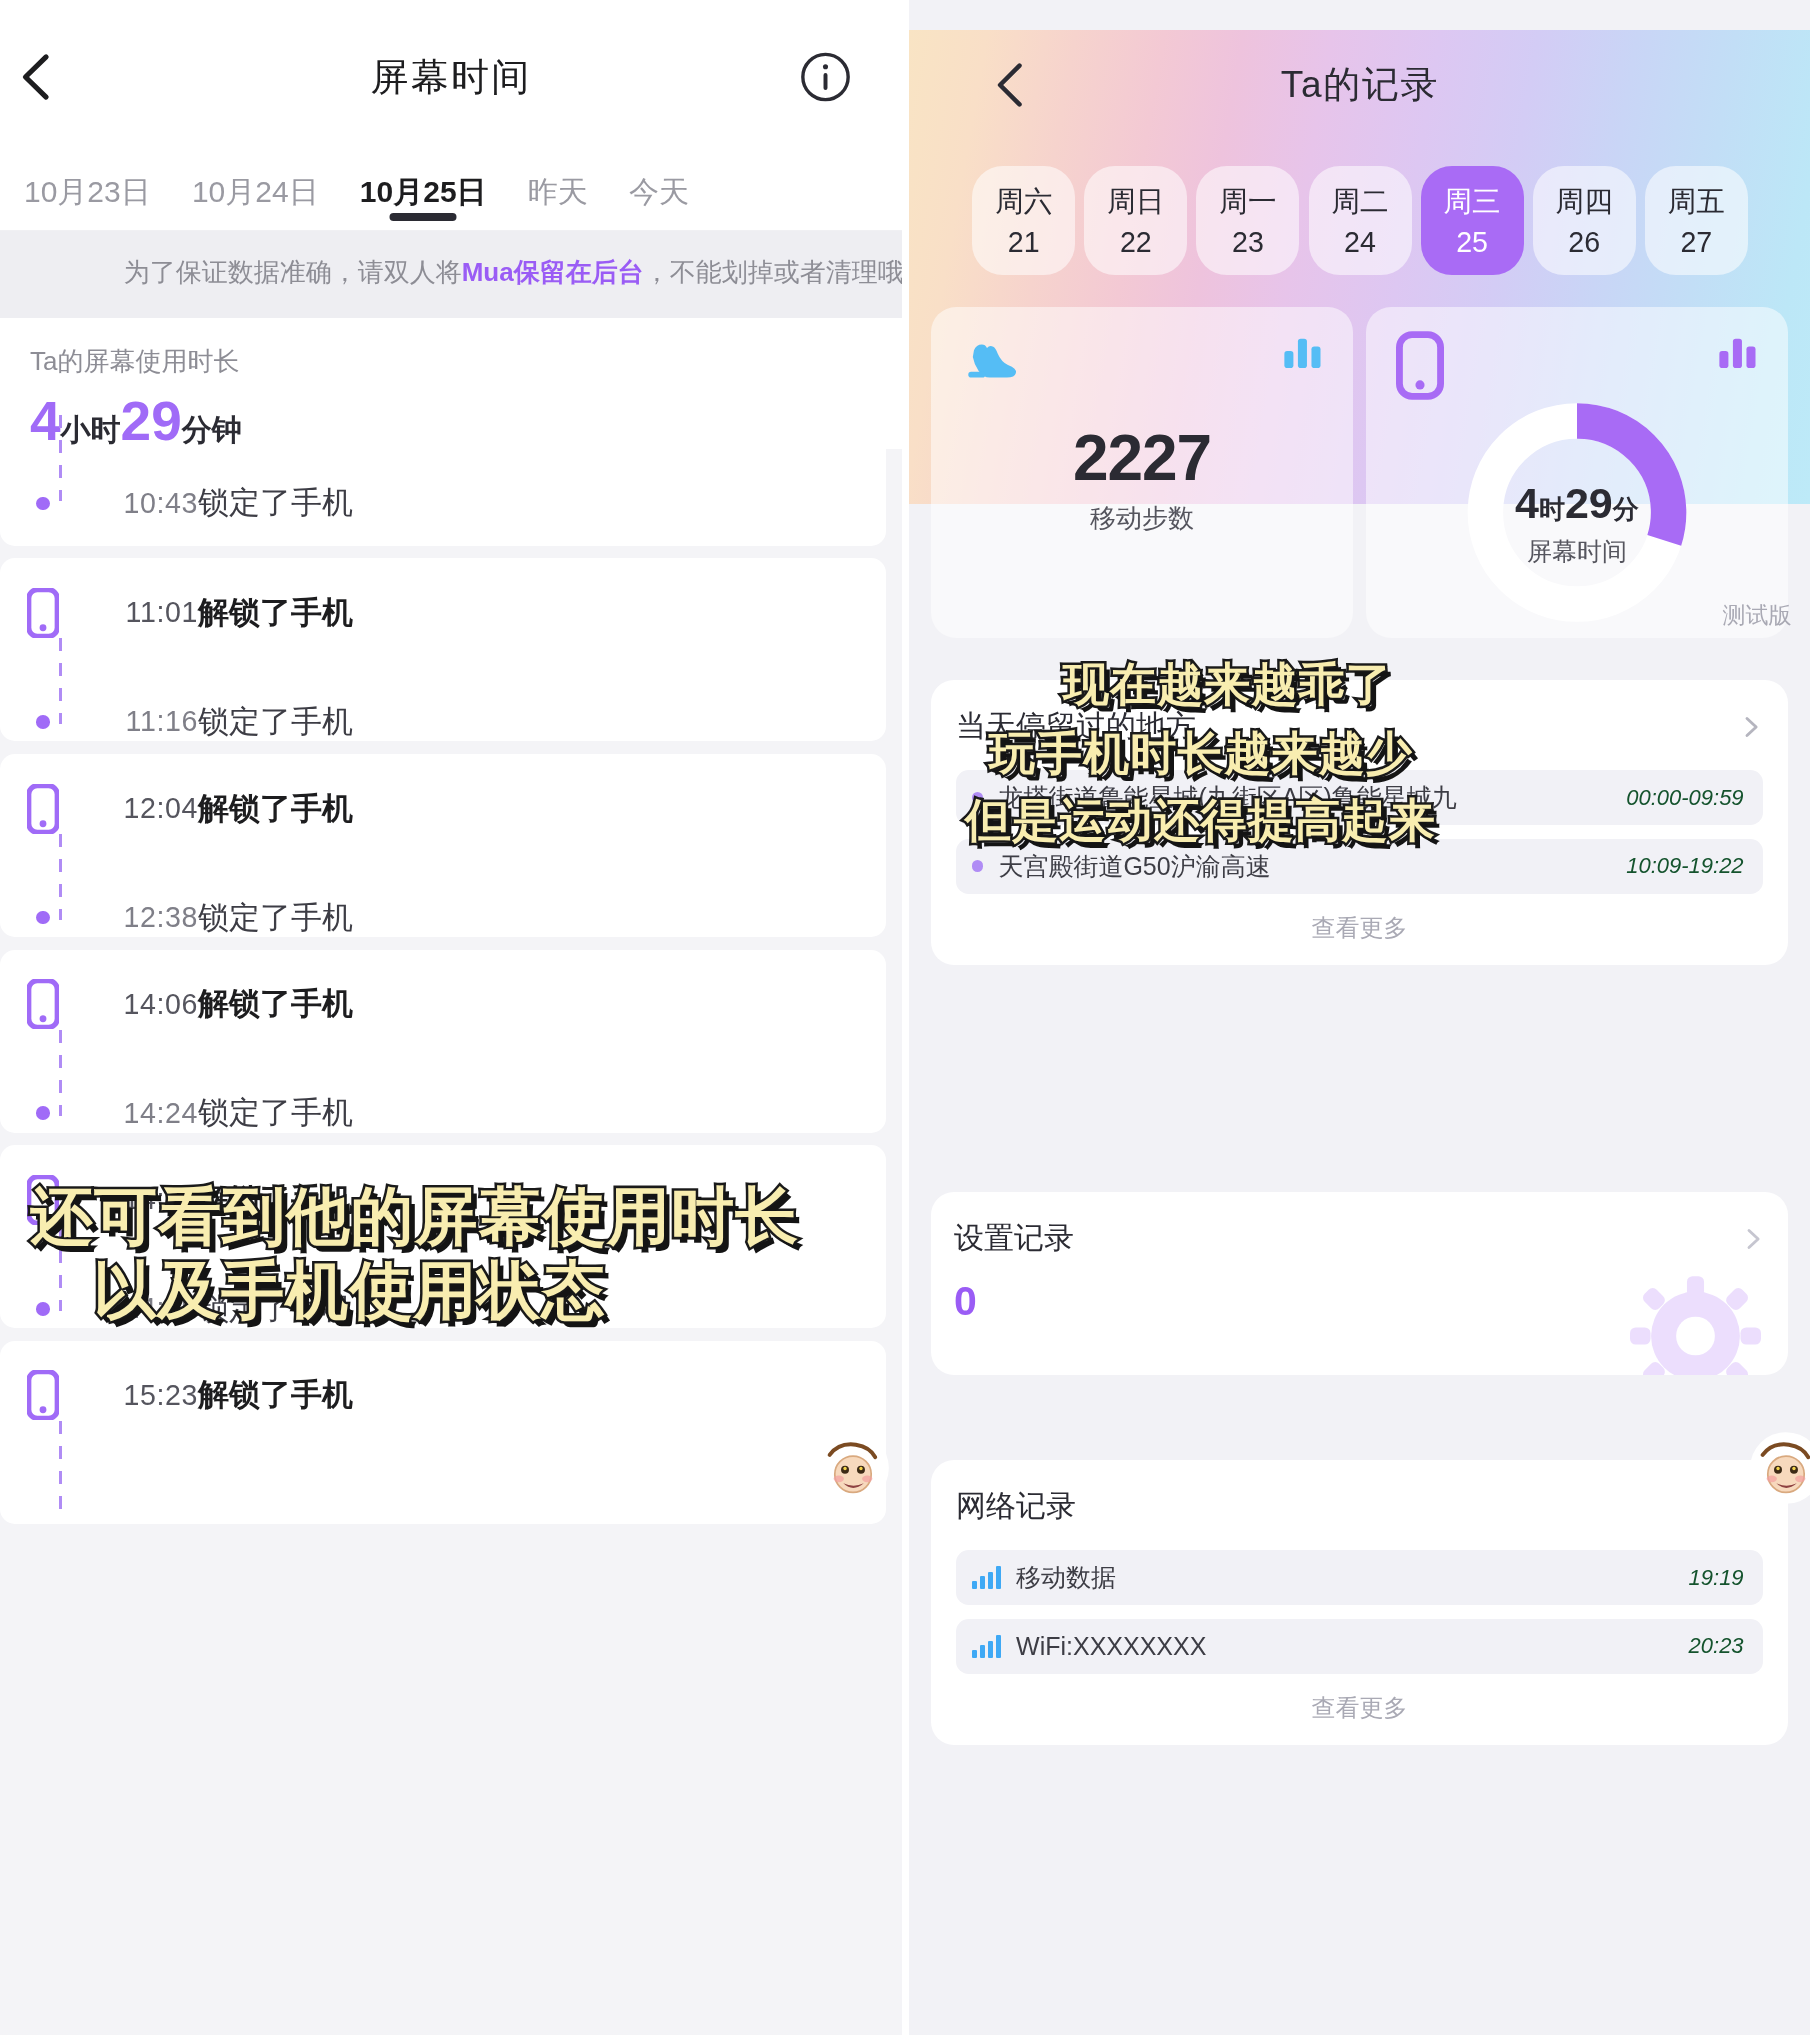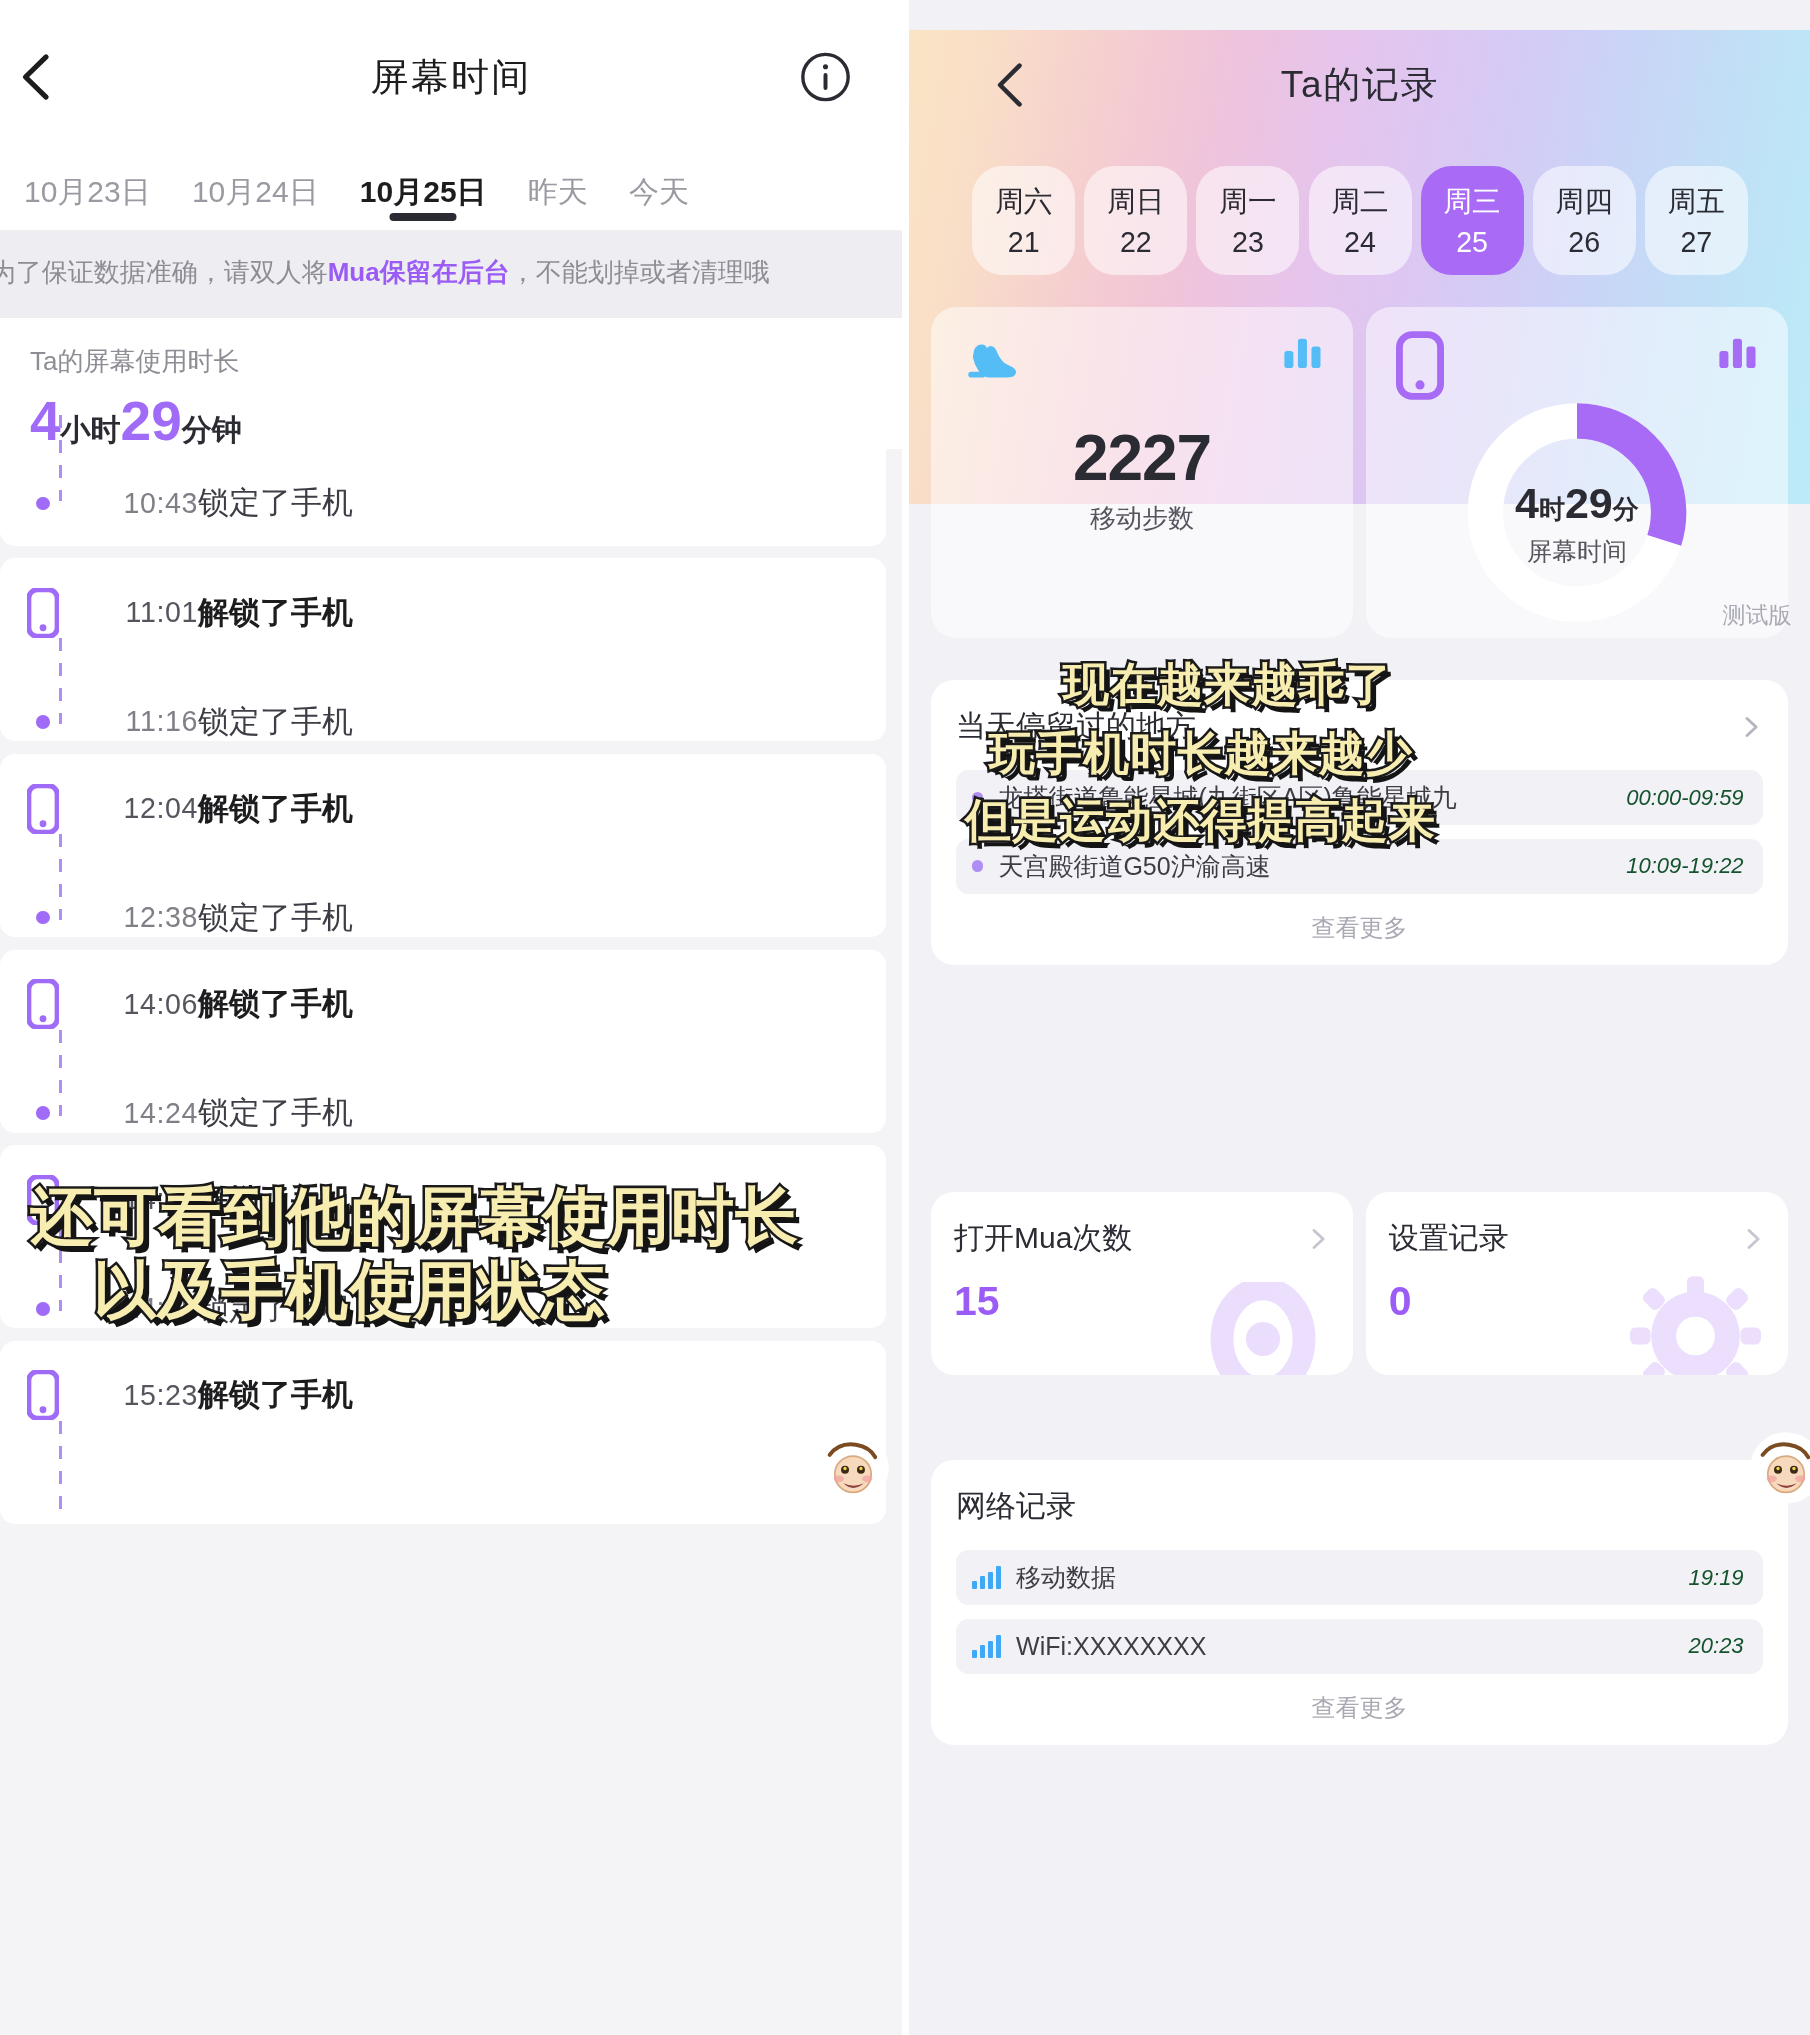--- a/index.html
+++ b/index.html
@@ -46,21 +46,21 @@
     font-size: 30px; color: #9a9aa2; padding: 0 20.6px; position: relative;
     white-space: nowrap;
   }
   .l-date.active { color: #1d1d1f; font-weight: 700; }
   .l-date.active::after {
     content: ""; position: absolute; left: 50%; transform: translateX(-50%);
     bottom: -8px; width: 67px; height: 8px; border-radius: 4.6px; background: #2b2b33;
   }
 
   .l-banner {
-    background: #eeeef2; padding: 20.6px 0 26px 0;
+    background: #eeeef2; padding: 20.6px 0 26px 0; text-align: right;
   }
   .l-banner p {
     font-size: 26px; line-height: 1.55; color: #8d8d95;
     padding-left: 0; margin-left: -10.3px; width: 914px;
   }
   .l-banner .hi { color: #9a5cf5; font-weight: 700; }
 
   .l-summary {
     background: #fff; padding: 26px 0 0 30px; position: relative;
   }
@@ -509,37 +509,20 @@
       </div>
       <div class="r-item">
         <span class="bullet"></span>
         <span class="nm">天宫殿街道G50沪渝高速</span>
         <span class="tm">10:09-19:22</span>
       </div>
       <div class="r-more">查看更多</div>
     </div>
 
     <div class="r-two" style="top:1192px;">
-      <div class="r-mini">
-        <div class="top">
-          <span class="mt">打开Mua次数</span>
-          <span class="chev">
-            <svg viewBox="0 0 42 42">
-                <path d="M14 6 L30 21 L14 36" fill="none" stroke="#c6c6d0" stroke-width="5" stroke-linecap="round" stroke-linejoin="round"></path>
-              </svg>
-          </span>
-        </div>
-        <div class="mv">15</div>
-        <div class="ghost">
-          <svg width="126" height="114" viewBox="0 0 220 200">
-            <ellipse cx="110" cy="100" rx="72" ry="88" fill="none" stroke="#a86bf5" stroke-width="40"></ellipse>
-            <circle cx="110" cy="100" r="30" fill="#a86bf5"></circle>
-          </svg>
-        </div>
-      </div>
       <div class="r-mini">
         <div class="top">
           <span class="mt">设置记录</span>
           <span class="chev">
             <svg viewBox="0 0 42 42">
                 <path d="M14 6 L30 21 L14 36" fill="none" stroke="#c6c6d0" stroke-width="5" stroke-linecap="round" stroke-linejoin="round"></path>
               </svg>
           </span>
         </div>
         <div class="mv">0</div>

